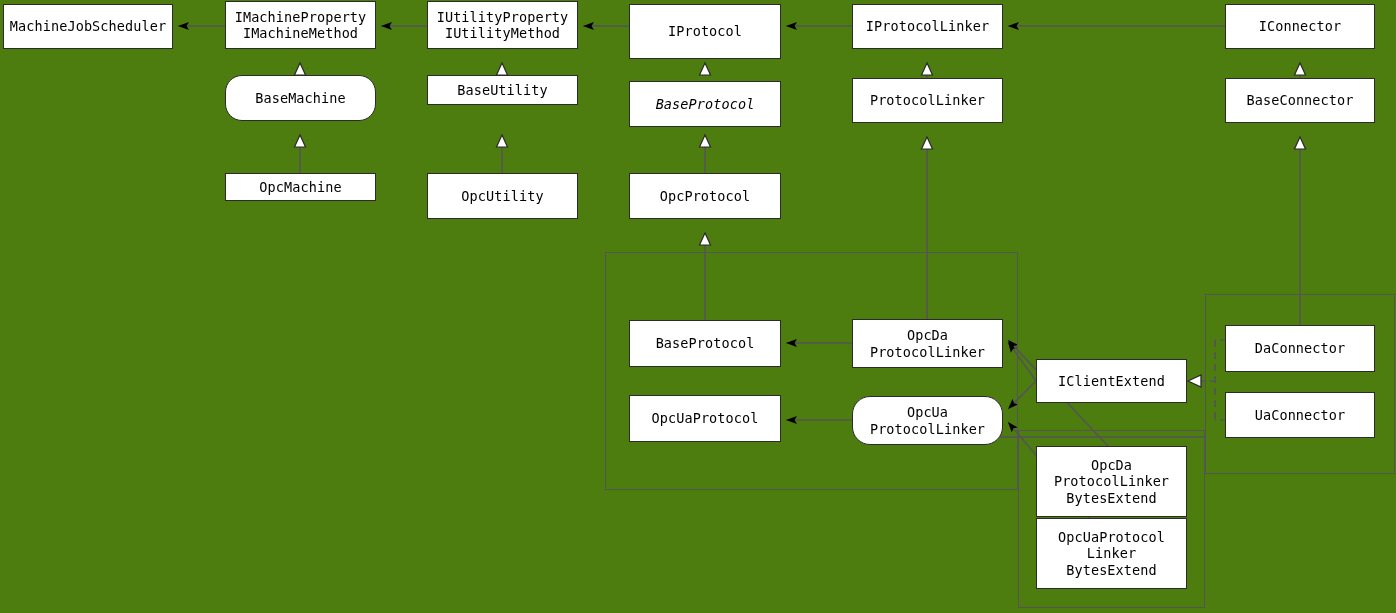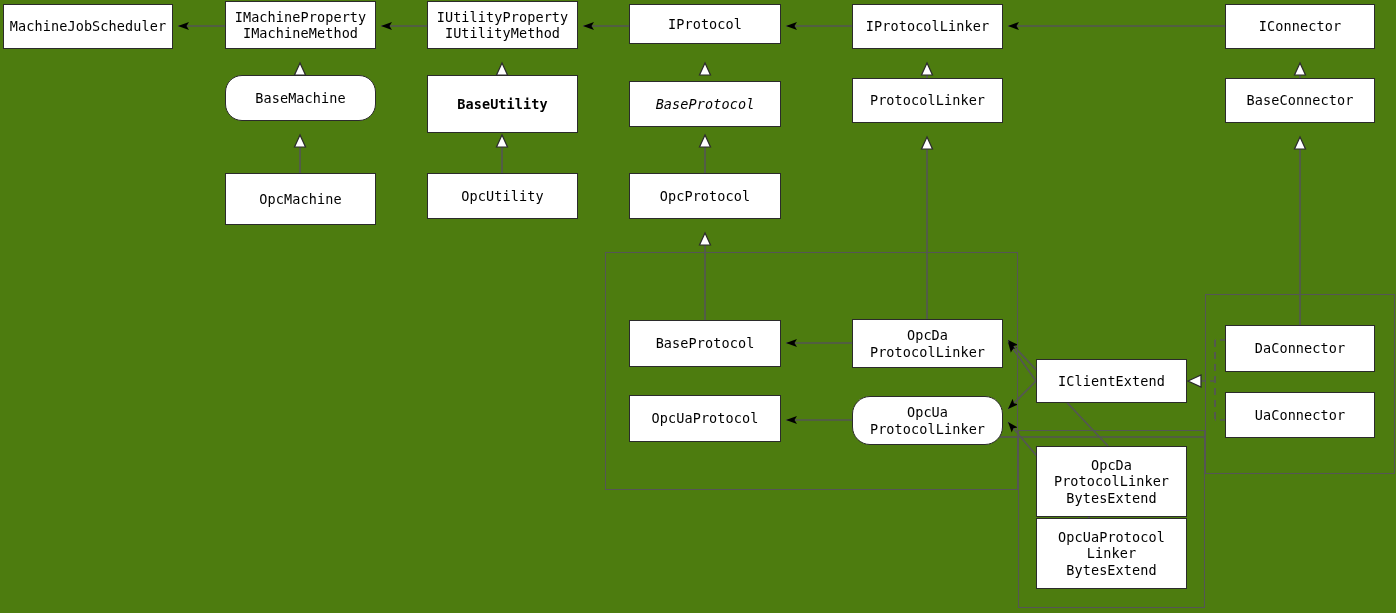--- a/index.html
+++ b/index.html
@@ -124,47 +124,47 @@
       <span class="lbl">MachineJobScheduler</span>
     </div>
   <div class="uml-box" style="left:225px; top:1px; width:151px; height:48px;">
       <span class="lbl">IMachineProperty
 IMachineMethod</span>
     </div>
   <div class="uml-box" style="left:427px; top:1px; width:151px; height:48px;">
       <span class="lbl">IUtilityProperty
 IUtilityMethod</span>
     </div>
-  <div class="uml-box" style="left:629px; top:4px; width:152px; height:40px;">
+  <div class="uml-box" style="left:629px; top:4px; width:152px; height:55px;">
       <span class="lbl">IProtocol</span>
     </div>
   <div class="uml-box" style="left:852px; top:4px; width:151px; height:45px;">
       <span class="lbl">IProtocolLinker</span>
     </div>
   <div class="uml-box" style="left:1225px; top:4px; width:150px; height:45px;">
       <span class="lbl">IConnector</span>
     </div>
 
   <div class="uml-box" style="left:225px; top:75px; width:151px; height:46px;border-radius:17px;">
       <span class="lbl">BaseMachine</span>
     </div>
-  <div class="uml-box" style="left:427px; top:75px; width:151px; height:58px;font-weight:bold;">
+  <div class="uml-box" style="left:427px; top:75px; width:151px; height:30px;">
       <span class="lbl">BaseUtility</span>
     </div>
   <div class="uml-box" style="left:629px; top:81px; width:152px; height:46px;font-style:italic;">
       <span class="lbl">BaseProtocol</span>
     </div>
   <div class="uml-box" style="left:852px; top:78px; width:151px; height:45px;">
       <span class="lbl">ProtocolLinker</span>
     </div>
   <div class="uml-box" style="left:1225px; top:78px; width:150px; height:45px;">
       <span class="lbl">BaseConnector</span>
     </div>
 
-  <div class="uml-box" style="left:225px; top:173px; width:151px; height:52px;">
+  <div class="uml-box" style="left:225px; top:173px; width:151px; height:28px;">
       <span class="lbl">OpcMachine</span>
     </div>
   <div class="uml-box" style="left:427px; top:173px; width:151px; height:46px;">
       <span class="lbl">OpcUtility</span>
     </div>
   <div class="uml-box" style="left:629px; top:173px; width:152px; height:46px;">
       <span class="lbl">OpcProtocol</span>
     </div>
 
   <div class="uml-box" style="left:629px; top:320px; width:152px; height:47px;">

